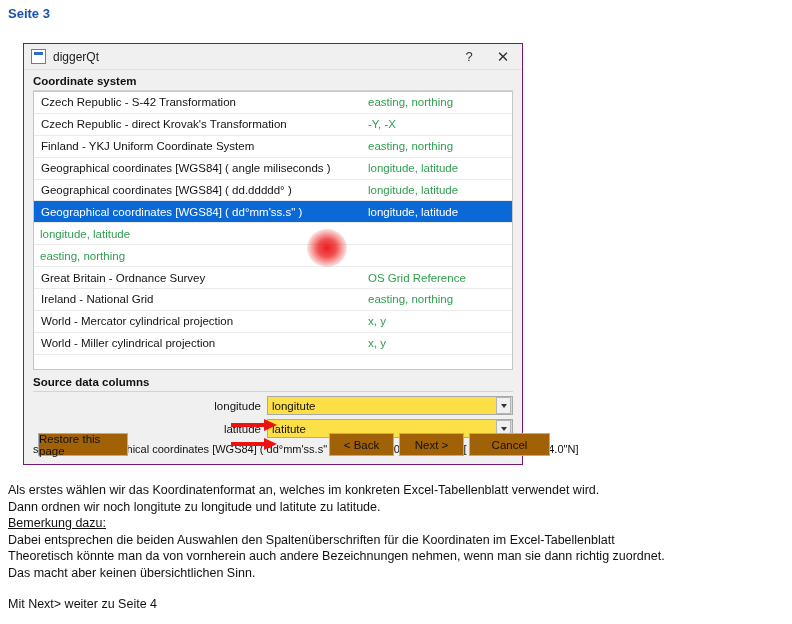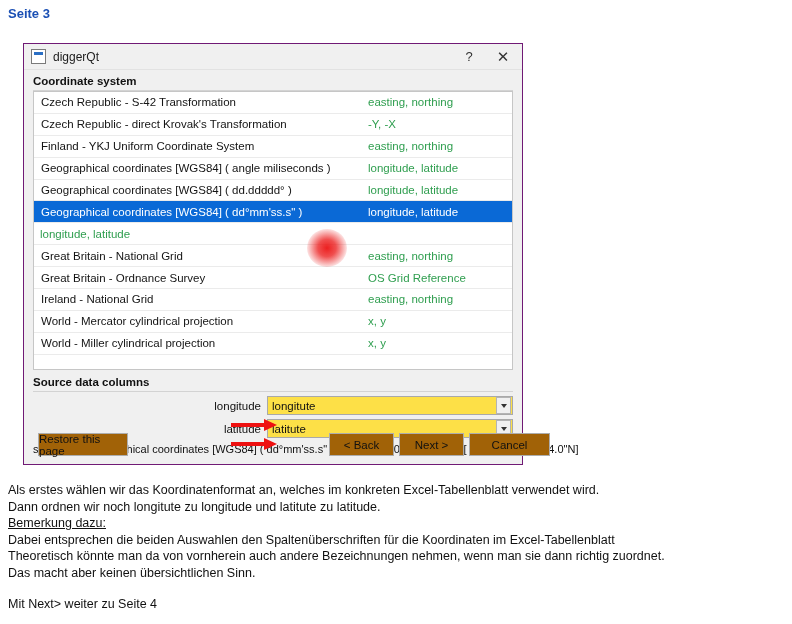--- a/index.html
+++ b/index.html
@@ -303,21 +303,20 @@
         <div class="c2">longitude, latitude</div>
       </div>
       <div class="list-row selected">
         <div class="c1">Geographical coordinates [WGS84] ( dd°mm'ss.s" )</div>
         <div class="c2">longitude, latitude</div>
       </div>
       <div class="list-row">
         <div class="c2">longitude, latitude</div>
       </div>
       <div class="list-row">
-        <div class="c1">Great Britain - National Grid</div>
         <div class="c2">easting, northing</div>
       </div>
       <div class="list-row">
         <div class="c1">Great Britain - Ordnance Survey</div>
         <div class="c2">OS Grid Reference</div>
       </div>
       <div class="list-row">
         <div class="c1">Ireland - National Grid</div>
         <div class="c2">easting, northing</div>
       </div>

